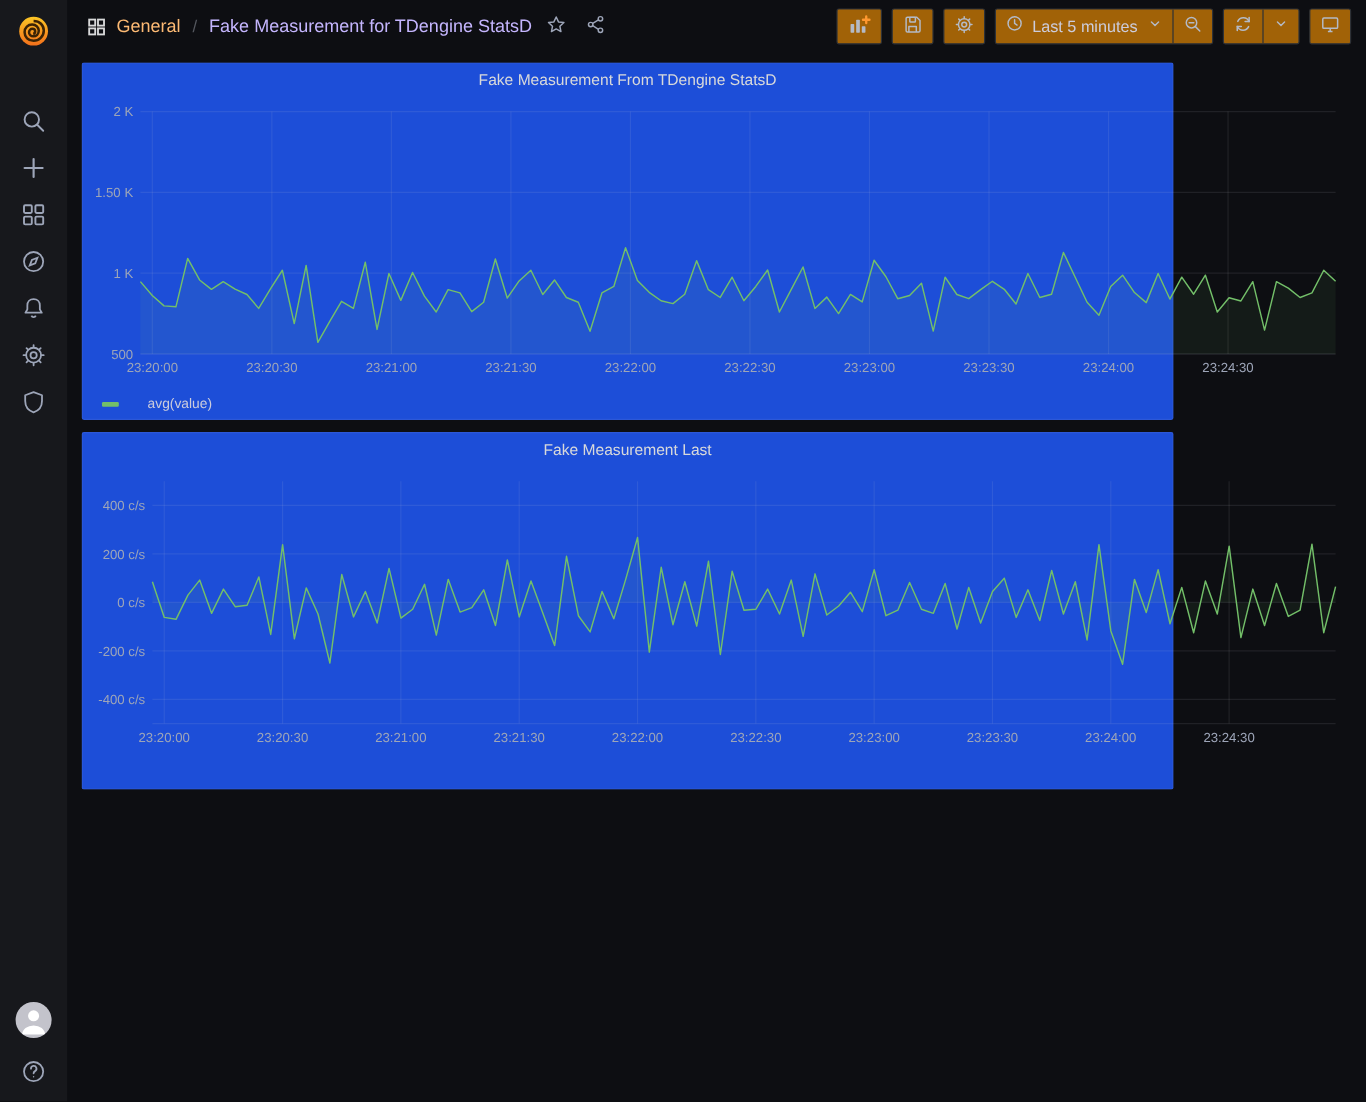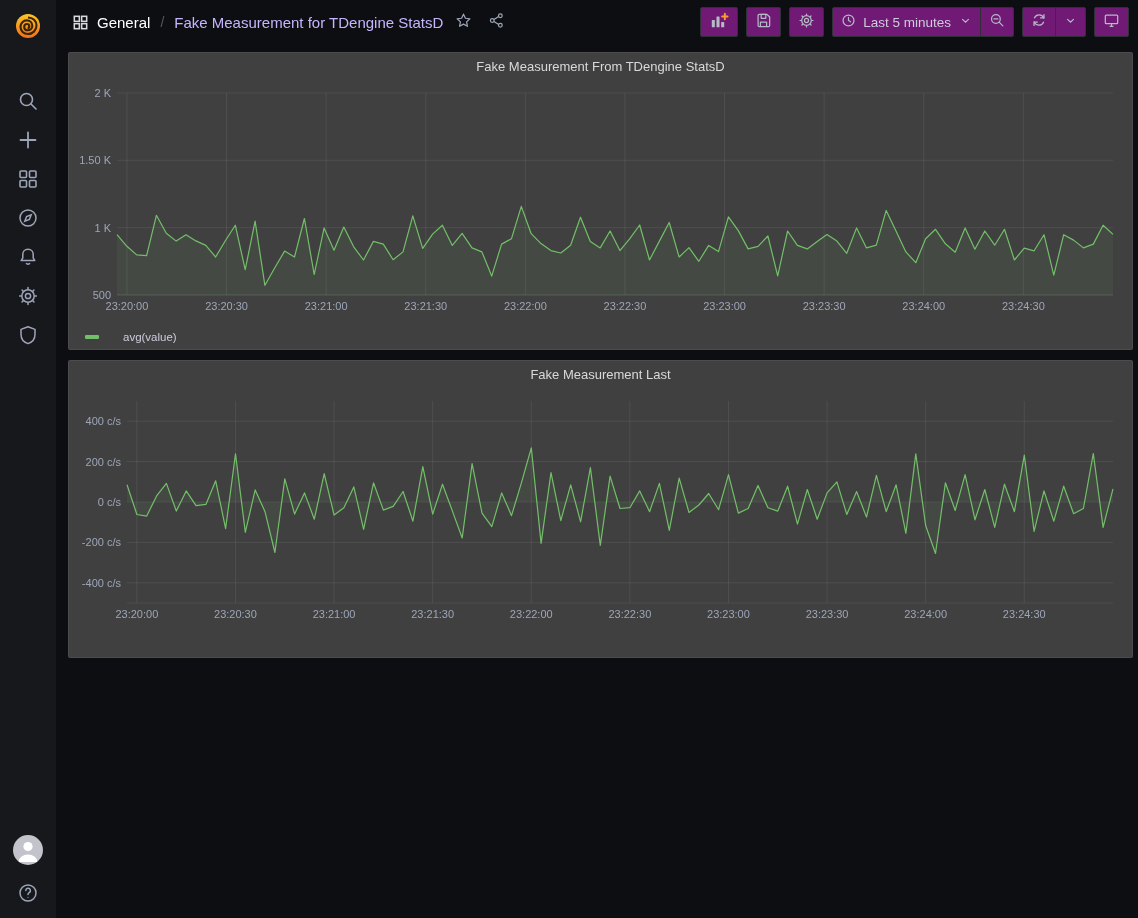--- a/index.html
+++ b/index.html
@@ -21,39 +21,39 @@
   .side-item { width:40px; height:22px; display:flex; align-items:center; justify-content:center; color:#9da5b8; cursor:pointer; }
   .side-item svg { display:block; }
   .side-bottom { margin-top:auto; margin-bottom:14px; display:flex; flex-direction:column; align-items:center; gap:17px; }
   .avatar { width:30px; height:30px; border-radius:50%; background:#c3c3cb; overflow:hidden; display:flex; align-items:center; justify-content:center; }
   
   .main { flex:1; display:flex; flex-direction:column; }
   .topnav {
     height:44px; display:flex; align-items:center; padding:0 12px 0 16px; gap:8px;
   }
   .crumb-icon { color:#d8d9da; display:flex; align-items:center; }
-  .crumb { font-size:15px; color:#ffffff; cursor:pointer; white-space:nowrap; }
+  .crumb { font-size:15px; color:#fdba74; cursor:pointer; white-space:nowrap; }
   .crumb-sep { color:#55585f; font-size:14px; padding:0 2px; }
   .dash-title { font-size:15px; color:#c4b5fd; white-space:nowrap; }
   .icon-btn { background:none; border:none; color:#9da5b8; display:flex; align-items:center; justify-content:center; cursor:pointer; padding:4px; }
   .toolbar { margin-left:auto; display:flex; align-items:center; gap:8px; }
   .tb-btn, .tb-group {
-    height:30px; background:#701a75; border:1px solid #2e3136; border-radius:2px;
+    height:30px; background:#a16207; border:1px solid #2e3136; border-radius:2px;
     color:#b4bac6; display:flex; align-items:center;
   }
   .tb-btn { padding:0 8px; cursor:pointer; }
   .tb-group { padding:0; }
   .tb-seg { height:100%; display:flex; align-items:center; padding:0 8px; cursor:pointer; color:#b4bac6; }
   .tb-seg + .tb-seg { border-left:1px solid #2e3136; }
   .time-text { font-size:13.5px; font-weight:500; color:#ccccdc; margin:0 8px 0 7px; white-space:nowrap; }
   
   .dash { flex:1; padding:8px 8px 8px 12px; overflow:hidden; }
   .panel {
-    background:#404040; border:1px solid rgba(204,204,220,0.09); border-radius:2px;
-    width:1065px; height:298px; margin-bottom:10px;
+    background:#1d4ed8; border:1px solid rgba(204,204,220,0.09); border-radius:2px;
+    width:910px; height:298px; margin-bottom:10px;
     display:flex; flex-direction:column;
   }
   .panel-header { height:26px; display:flex; align-items:center; justify-content:center; cursor:pointer; flex-shrink:0; }
   .panel-title { font-size:13px; font-weight:500; color:#d8d9da; }
   .chart-wrap { flex:1; position:relative; }
   .chart-wrap svg { position:absolute; left:4px; top:0; }
   .legend { height:24px; display:flex; align-items:center; padding-left:16px; gap:24px; flex-shrink:0; cursor:pointer; }
   .legend-mark { width:14px; height:4px; border-radius:1px; background:#73BF69; }
   .legend-label { font-size:11.5px; color:#ccccdc; }
 </style>

